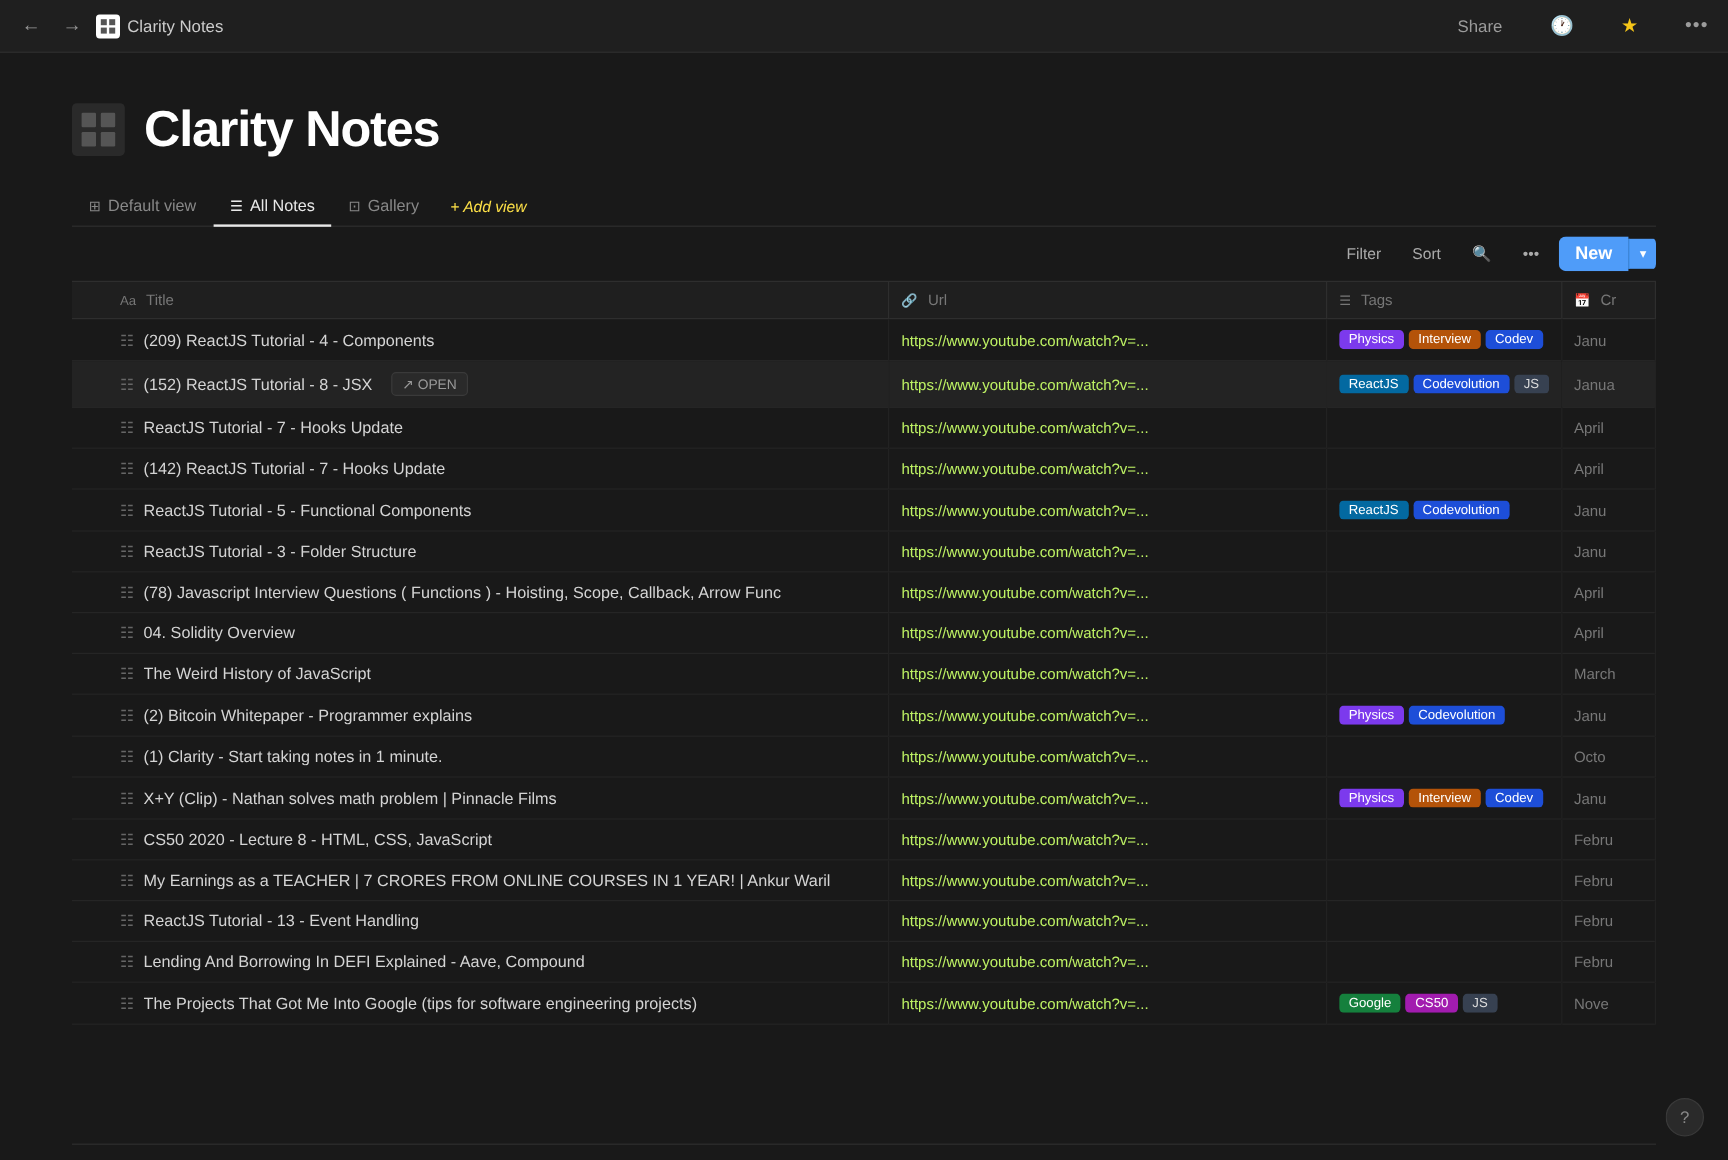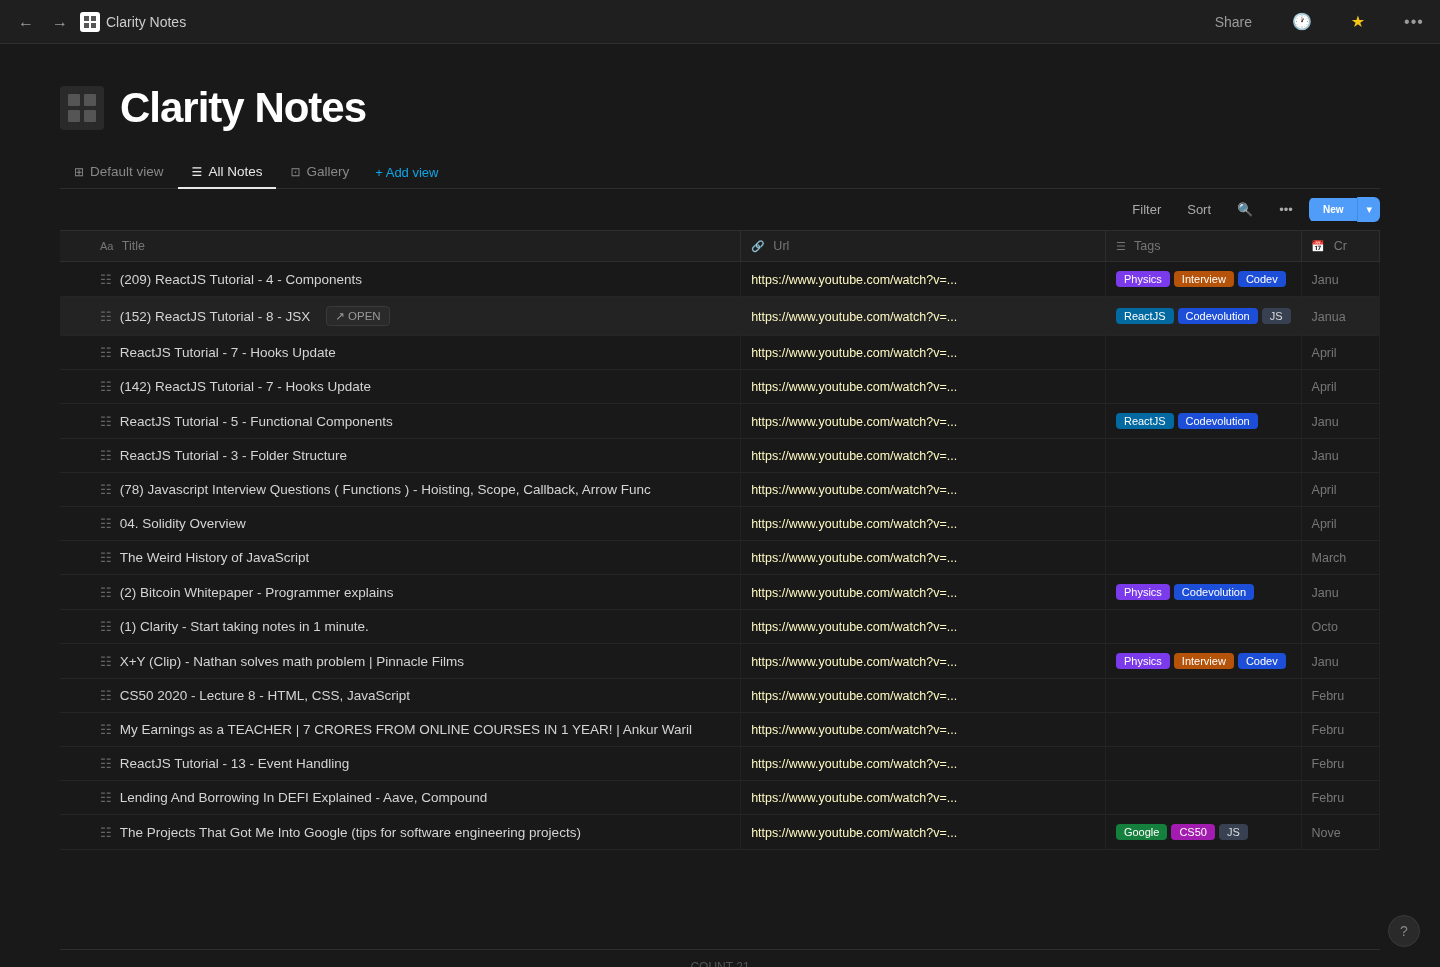--- a/index.html
+++ b/index.html
@@ -143,22 +143,23 @@
       color: #e8e8e8;
       border-bottom: 2px solid #e8e8e8;
     }
     .view-tab-icon { font-size: 12px; }
     .add-view-btn {
       display: flex;
       align-items: center;
       gap: 4px;
       padding: 8px 12px;
       cursor: pointer;
-      color: #0ea5e9;
+      color: #fde047;
       font-size: 13px;
+      font-style: italic;
     }
 
     
     .toolbar {
       display: flex;
       align-items: center;
       justify-content: space-between;
       padding: 8px 0;
       border-bottom: 1px solid #2e2e2e;
     }
@@ -182,21 +183,21 @@
     .new-btn-group {
       display: flex;
       align-items: center;
       border-radius: 6px;
       overflow: hidden;
     }
     .new-btn-main {
       background: #4f9cf9;
       color: #fff;
       padding: 6px 14px;
-      font-size: 10px;
+      font-size: 15px;
       font-weight: 600;
       cursor: pointer;
       border: none;
       white-space: nowrap;
     }
     .new-btn-dropdown {
       background: #4f9cf9;
       color: #fff;
       padding: 6px 8px;
       cursor: pointer;
@@ -273,21 +274,21 @@
       border-radius: 4px;
       padding: 2px 8px;
       font-size: 11.5px;
       color: #999;
       margin-left: 8px;
       white-space: nowrap;
       cursor: pointer;
     }
 
     .url-cell {
-      color: #fef9c3;
+      color: #bef264;
       font-size: 12.5px;
       max-width: 260px;
       overflow: hidden;
       text-overflow: ellipsis;
     }
     .tags-cell {
       display: flex;
       align-items: center;
       gap: 4px;
       flex-wrap: nowrap;

